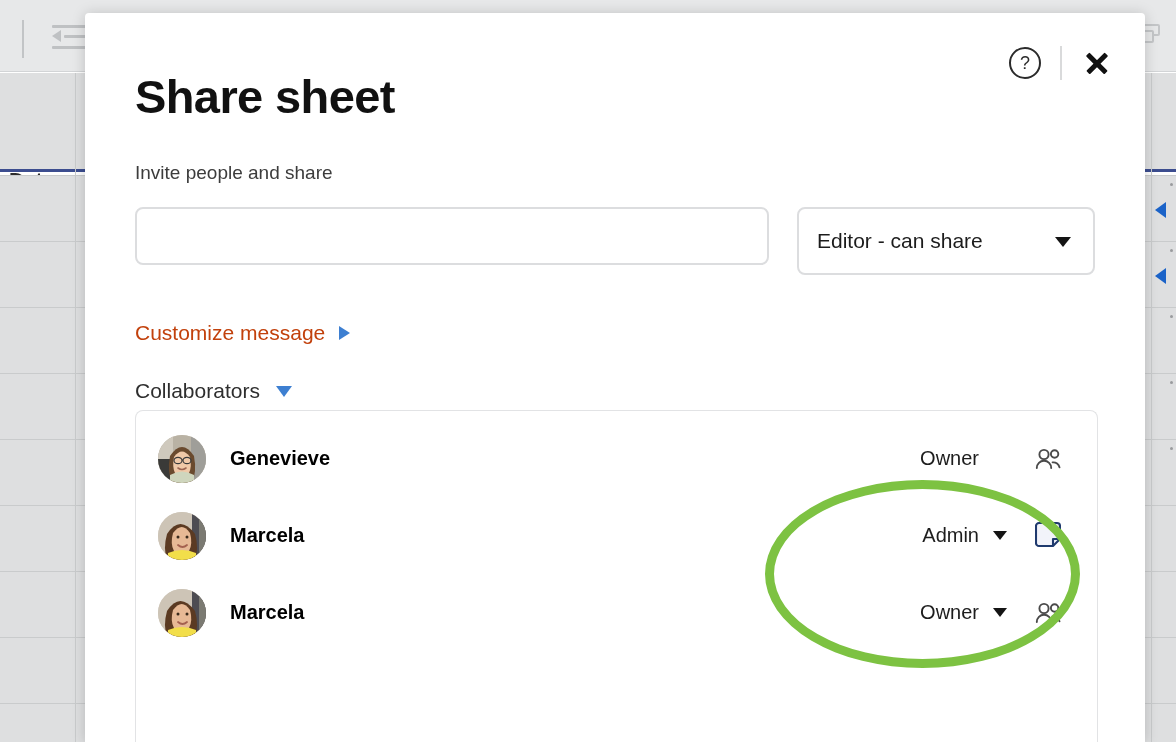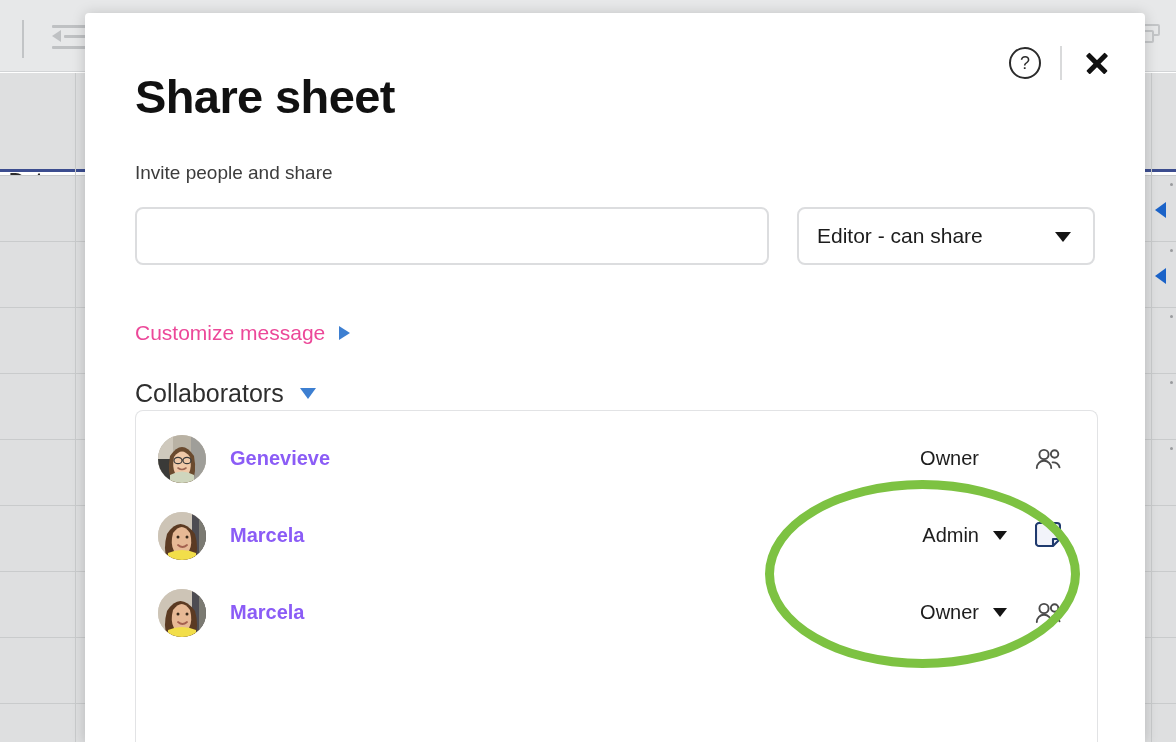--- a/index.html
+++ b/index.html
@@ -209,21 +209,21 @@
     color: #1e1e1e;
     font-family: "Liberation Sans", sans-serif;
     background: #fff;
     outline: none;
   }
   .invite-input::placeholder { color: #9a9a9a; }
 
   .perm-select {
     position: relative;
     width: 298px;
-    height: 58px;
+    height: 68px;
     border: 2px solid #dcdddf;
     border-radius: 8px;
     background: #fff;
     display: flex;
     align-items: center;
     padding: 0 18px;
     cursor: pointer;
   }
   .perm-select-label {
     font-size: 21px;
@@ -243,40 +243,40 @@
   .customize-row {
     position: absolute;
     left: 50px; top: 308px;
     display: flex;
     align-items: center;
     gap: 14px;
     cursor: pointer;
   }
   .customize-label {
     font-size: 21px;
-    color: #ec4899;
+    color: #c2410c;
     font-weight: 500;
   }
   .caret-right-blue {
     width: 0; height: 0;
     border-top: 7px solid transparent;
     border-bottom: 7px solid transparent;
     border-left: 11px solid #3d7fd1;
   }
 
   .collab-row {
     position: absolute;
     left: 50px; top: 366px;
     display: flex;
     align-items: center;
     gap: 16px;
     cursor: pointer;
   }
   .collab-label {
-    font-size: 25px;
+    font-size: 21px;
     color: #2e2e2e;
     font-weight: 500;
   }
   .caret-down-blue {
     width: 0; height: 0;
     border-left: 8px solid transparent;
     border-right: 8px solid transparent;
     border-top: 11px solid #3d7fd1;
   }
 
@@ -304,21 +304,21 @@
     overflow: hidden;
     flex: 0 0 48px;
     position: relative;
     background: #cfc8bb;
   }
   .avatar svg { display: block; }
   .collab-name {
     margin-left: 24px;
     font-size: 20px;
     font-weight: bold;
-    color: #8b5cf6;
+    color: #000000;
   }
   .collab-right {
     margin-left: auto;
     display: flex;
     align-items: center;
   }
   .role-label {
     font-size: 20px;
     color: #1d1d1d;
     text-align: left;

